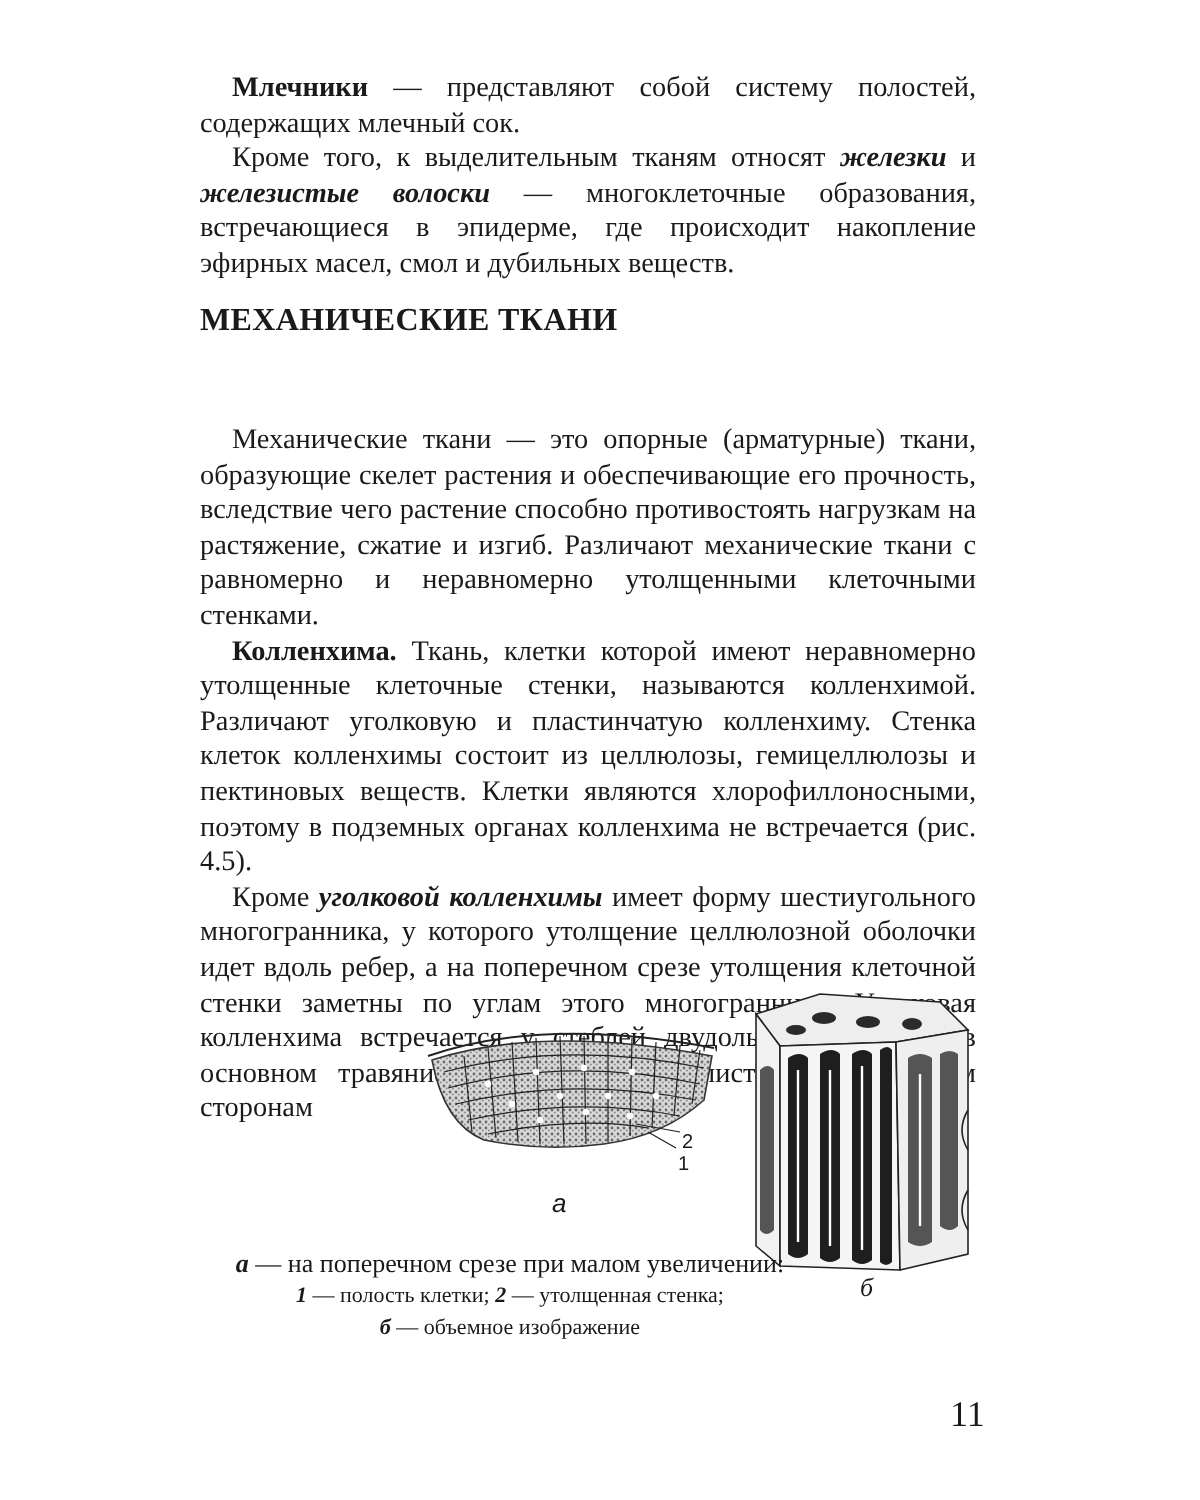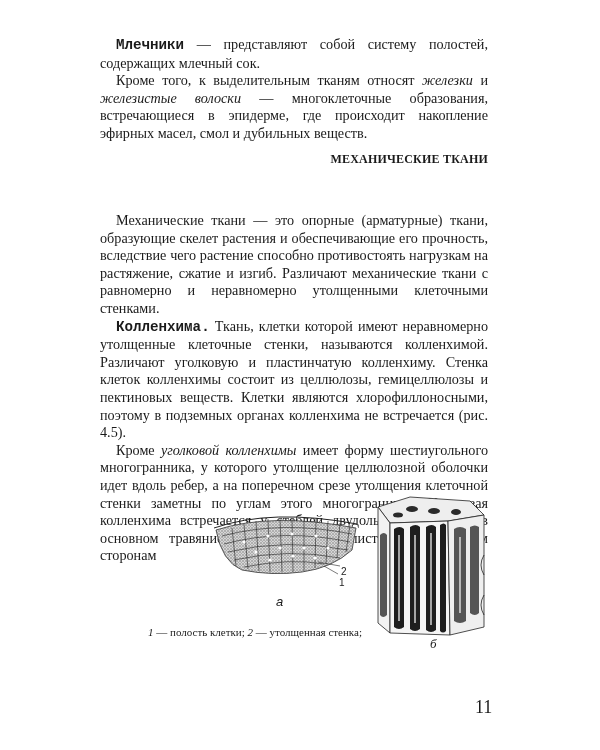--- a/index.html
+++ b/index.html
@@ -29,30 +29,30 @@
       line-height: 17.6px;
       text-align: justify;
       hyphens: manual;
     }
     .col-top { top: 36px; }
     .col-mid { top: 188px; margin-top: 24px; }
     p {
       margin: 0;
       text-indent: 16px;
     }
-    b { font-weight: bold; font-family: Liberation Mono, monospace; }
-    i { font-style: italic; }
+    b { font-weight: bold; }
+    i { font-style: italic; font-weight: bold; }
     .heading {
       position: absolute;
       left: 100px;
       width: 388px;
       top: 152px;
-      text-align: right;
+      text-align: left;
       font-weight: bold;
-      font-size: 12px;
+      font-size: 16px;
       letter-spacing: 0.2px;
     }
     .figure {
       position: absolute;
       left: 0; top: 0;
       width: 600px; height: 750px;
       pointer-events: none;
     }
     .fig-a {
       position: absolute;
@@ -214,17 +214,19 @@
         <line x1="90" y1="42" x2="90" y2="118"></line>
       </g>
 
       <path d="M114,60 Q108,70 114,80" fill="none" stroke="#222" stroke-width="0.8"></path>
       <path d="M114,100 Q108,110 114,120" fill="none" stroke="#222" stroke-width="0.8"></path>
     </svg>
     <span class="fig-b-label">б</span>
   </div>
 
   <div class="caption">
+    <div><i>а</i><span> — на поперечном срезе при малом увеличении:</span></div>
     <span class="small"><i>1</i><span> — полость клетки; </span><i>2</i><span> — утолщенная стенка;</span></span>
+    <span class="small"><i>б</i><span> — объемное изображение</span></span>
   </div>
 
   <div class="page-number">11</div>
 </div>
 
 </body></html>

